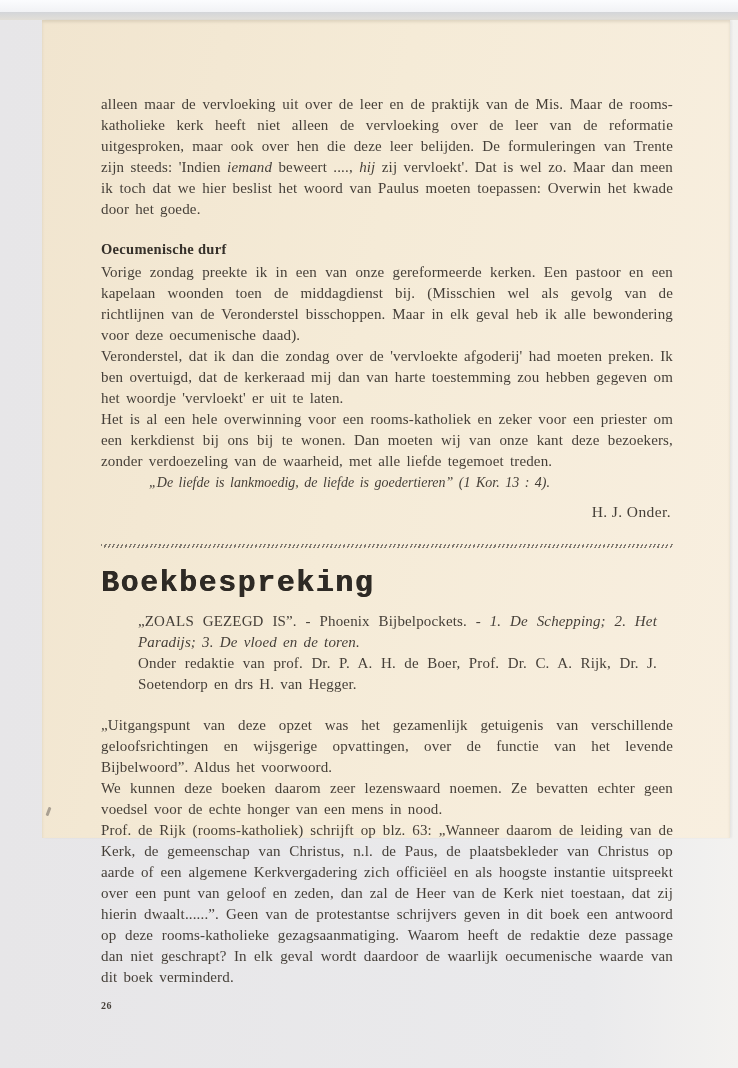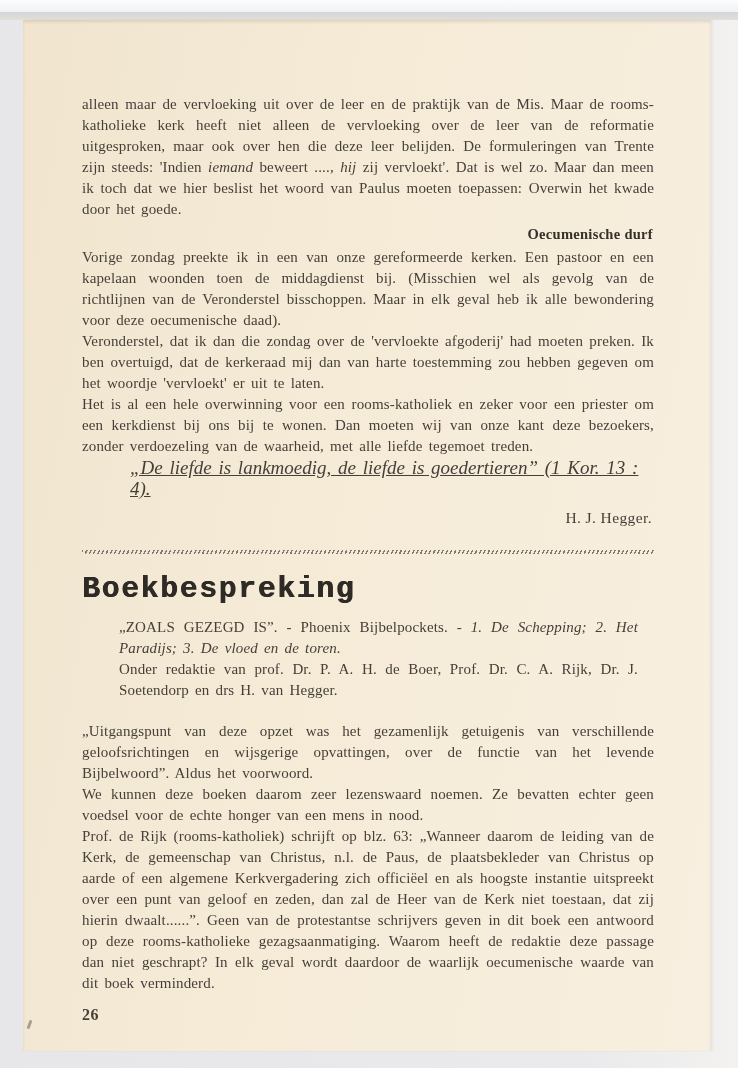--- a/index.html
+++ b/index.html
@@ -19,54 +19,52 @@
   }
   .strip-top {
     position: absolute; top: 0; left: 0; right: 0; height: 12px;
     background: linear-gradient(#fbfcfe, #f1f2f5);
   }
   .strip-top-shadow {
     position: absolute; top: 12px; left: 0; right: 0; height: 8px;
     background: linear-gradient(#d3d5d9, #e2dfd8);
   }
   .paper {
-    position: absolute; left: 23px; top: 20px;
-    width: 688px; height: 1031px;
+    position: absolute; left: 42px; top: 20px;
+    width: 688px; height: 818px;
     background: linear-gradient(100deg, #f1e5cf 0%, var(--paper) 45%, #f8efe0 100%);
     box-shadow: inset 0 2px 3px rgba(120,110,90,.18), 2px 0 2px rgba(0,0,0,.05);
   }
   .content {
     position: absolute; inset: 0;
     padding: 74px 57px 0 59px;
     color: var(--ink);
   }
   .body-p {
     margin: 0;
     font-size: 15px;
     line-height: 21px;
     text-align: justify;
     word-spacing: 2.2px;
     letter-spacing: 0.15px;
   }
   .section-heading {
-    margin: 5px 1px 4px 0;
+    margin: 20px 1px 4px 0;
     font-size: 14.5px;
     line-height: 18px;
     font-weight: bold;
-    text-align: right;
     color: var(--heading_ink);
     letter-spacing: 0.3px;
   }
   .quote {
     margin: 0 10px 0 48px;
-    font-size: 19px;
+    font-size: 14px;
     line-height: 21px;
     font-style: italic;
     word-spacing: 2px;
-    text-decoration: underline;
   }
   .signature {
     margin: 10px 2px 0 0;
     font-size: 15.5px;
     text-align: right;
     letter-spacing: 0.4px;
   }
   .divider {
     height: 4px;
     margin-top: 23px;
@@ -80,21 +78,21 @@
     font-size: 30px;
     line-height: 34px;
     color: #2e2a25;
     letter-spacing: 1.5px;
     text-shadow: 0.6px 0 0 #2e2a25;
   }
   .book-block { margin: 11px 16px 0 37px; }
   .review-first { margin-top: 20px; }
   .page-number {
     margin-top: 12px;
-    font-size: 16px;
+    font-size: 10px;
     letter-spacing: 0.5px;
     font-weight: bold;
   }
   .speck {
     position: absolute; left: 5px; bottom: 22px;
     width: 3px; height: 9px;
     background: #8a8276;
     transform: rotate(20deg);
     border-radius: 1px;
     opacity: .7;
@@ -109,21 +107,21 @@
 <div class="paper">
   <div class="content">
 
     <article>
       <p class="body-p"><span>alleen maar de vervloeking uit over de leer en de praktijk van de Mis. Maar de rooms-katholieke kerk heeft niet alleen de vervloeking over de leer van de reformatie uitgesproken, maar ook over hen die deze leer belijden. De formuleringen van Trente zijn steeds: 'Indien </span><span style="font-style: italic;">iemand</span><span> beweert ...., </span><span style="font-style: italic;">hij</span><span> zij vervloekt'. Dat is wel zo. Maar dan meen ik toch dat we hier beslist het woord van Paulus moeten toepassen: Overwin het kwade door het goede.</span></p>
       <h2 class="section-heading">Oecumenische durf</h2>
       <p class="body-p"><span>Vorige zondag preekte ik in een van onze gereformeerde kerken. Een pastoor en een kapelaan woonden toen de middagdienst bij. (Misschien wel als gevolg van de richtlijnen van de Veronderstel bisschoppen. Maar in elk geval heb ik alle bewondering voor deze oecumenische daad).</span></p>
       <p class="body-p"><span>Veronderstel, dat ik dan die zondag over de 'vervloekte afgoderij' had moeten preken. Ik ben overtuigd, dat de kerkeraad mij dan van harte toestemming zou hebben gegeven om het woordje 'vervloekt' er uit te laten.</span></p>
       <p class="body-p"><span>Het is al een hele overwinning voor een rooms-katholiek en zeker voor een priester om een kerkdienst bij ons bij te wonen. Dan moeten wij van onze kant deze bezoekers, zonder verdoezeling van de waarheid, met alle liefde tegemoet treden.</span></p>
       <p class="quote">„De liefde is lankmoedig, de liefde is goedertieren” (1 Kor. 13 : 4).</p>
-      <div class="signature">H. J. Hegger.</div>
+      <div class="signature">H. J. Onder.</div>
     </article>
 
     <div class="divider"></div>
 
     <section>
       <h1 class="blackletter">Boekbespreking</h1>
       <div class="book-block">
         <p class="body-p"><span>„ZOALS GEZEGD IS”. - Phoenix Bijbelpockets. - </span><span style="font-style: italic;">1. De Schepping; 2. Het Paradijs; 3. De vloed en de toren.</span></p>
         <p class="body-p"><span>Onder redaktie van prof. Dr. P. A. H. de Boer, Prof. Dr. C. A. Rijk, Dr. J. Soetendorp en drs H. van Hegger.</span></p>
       </div>

